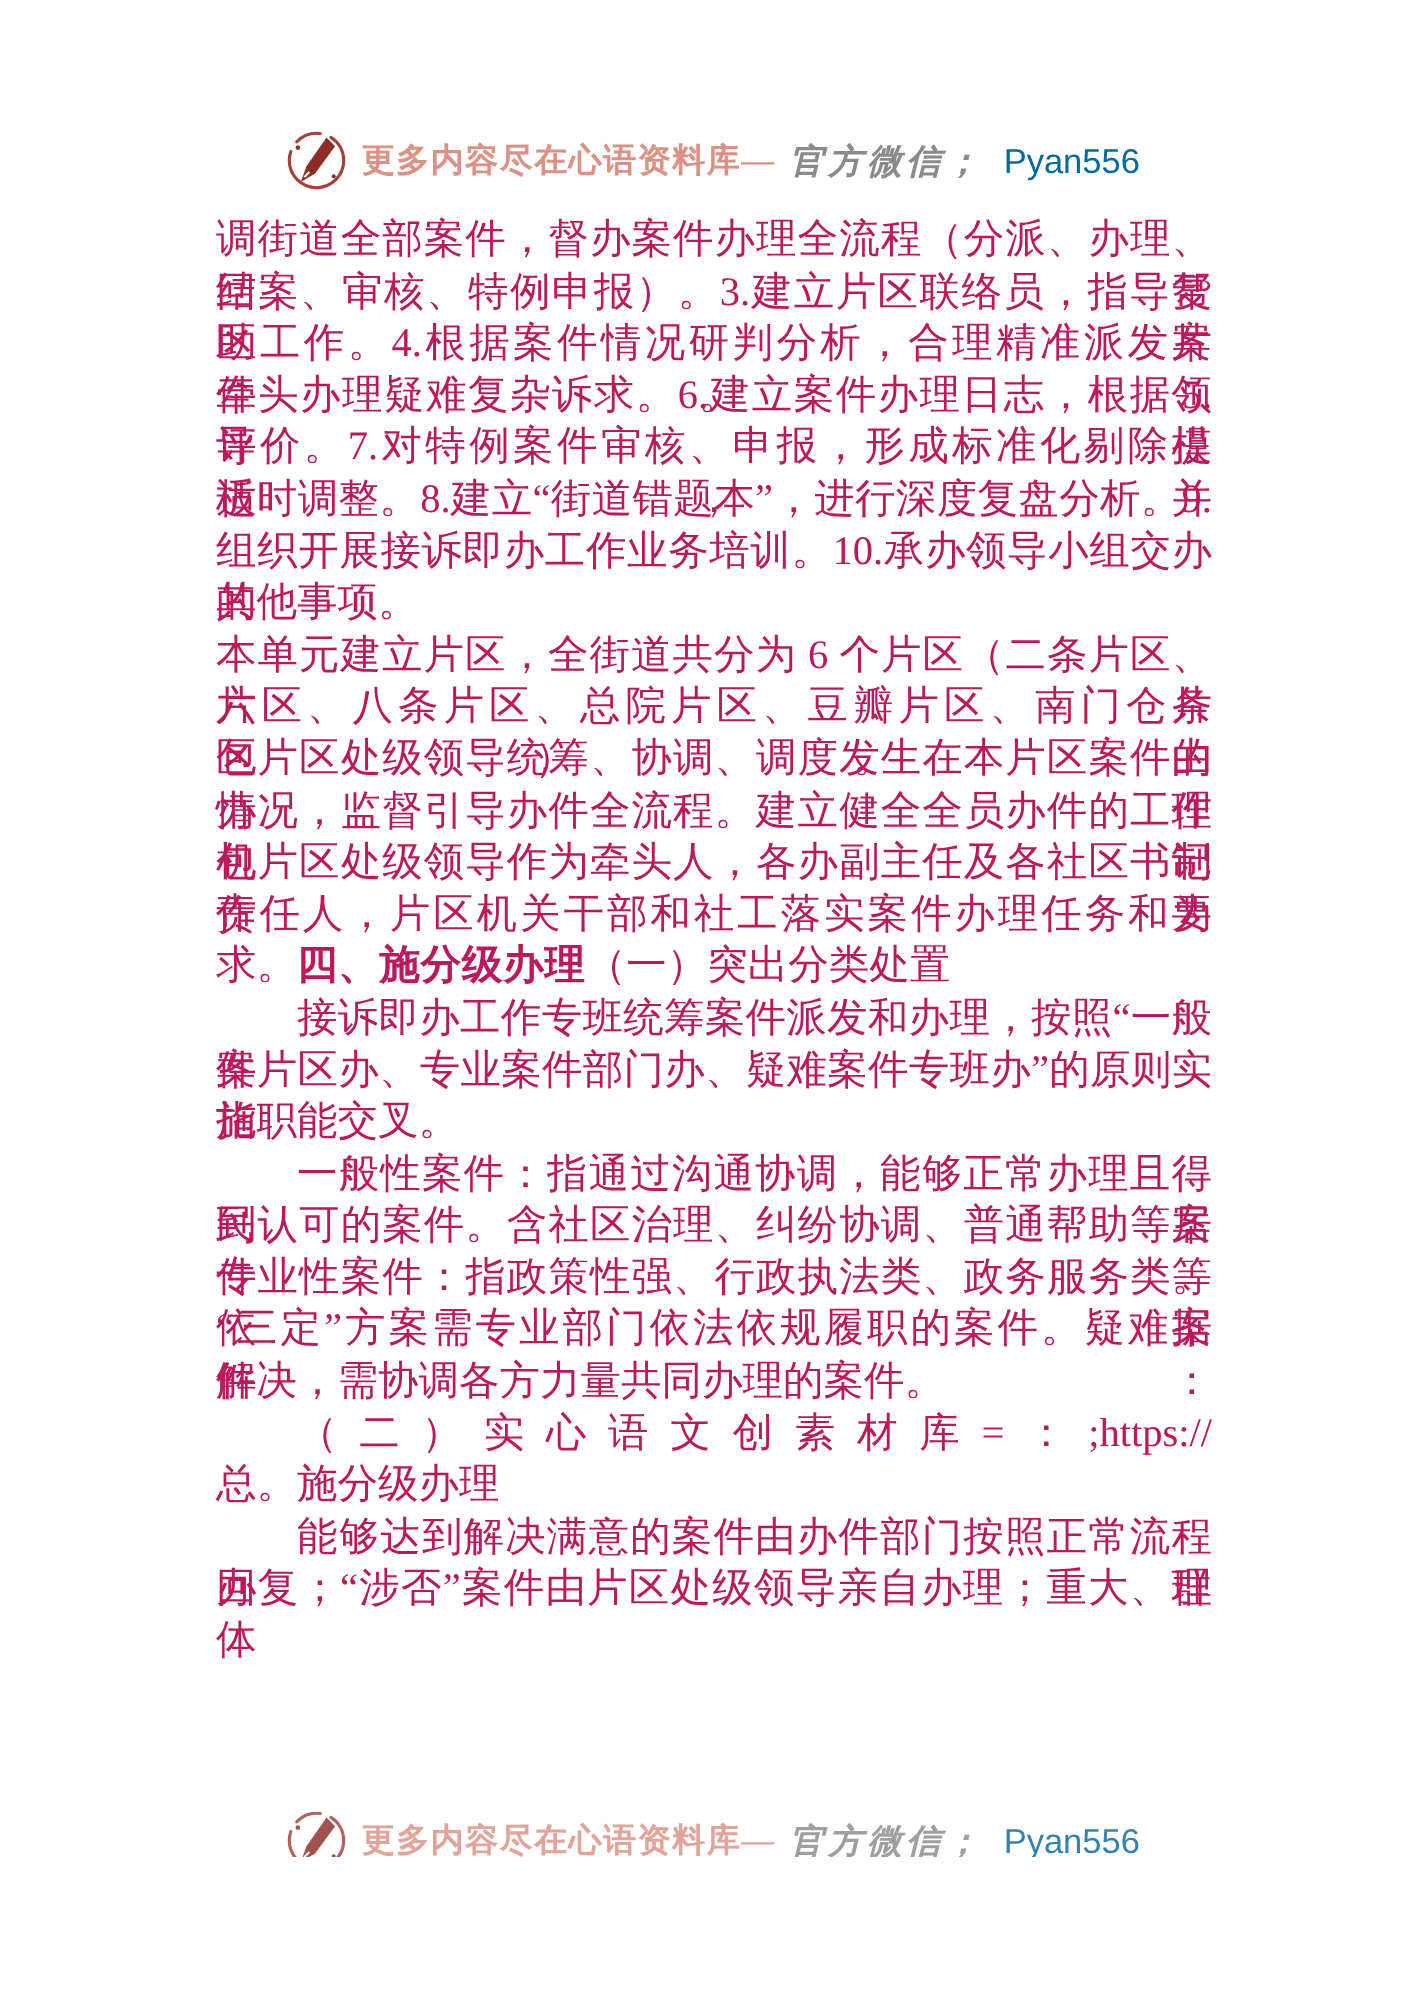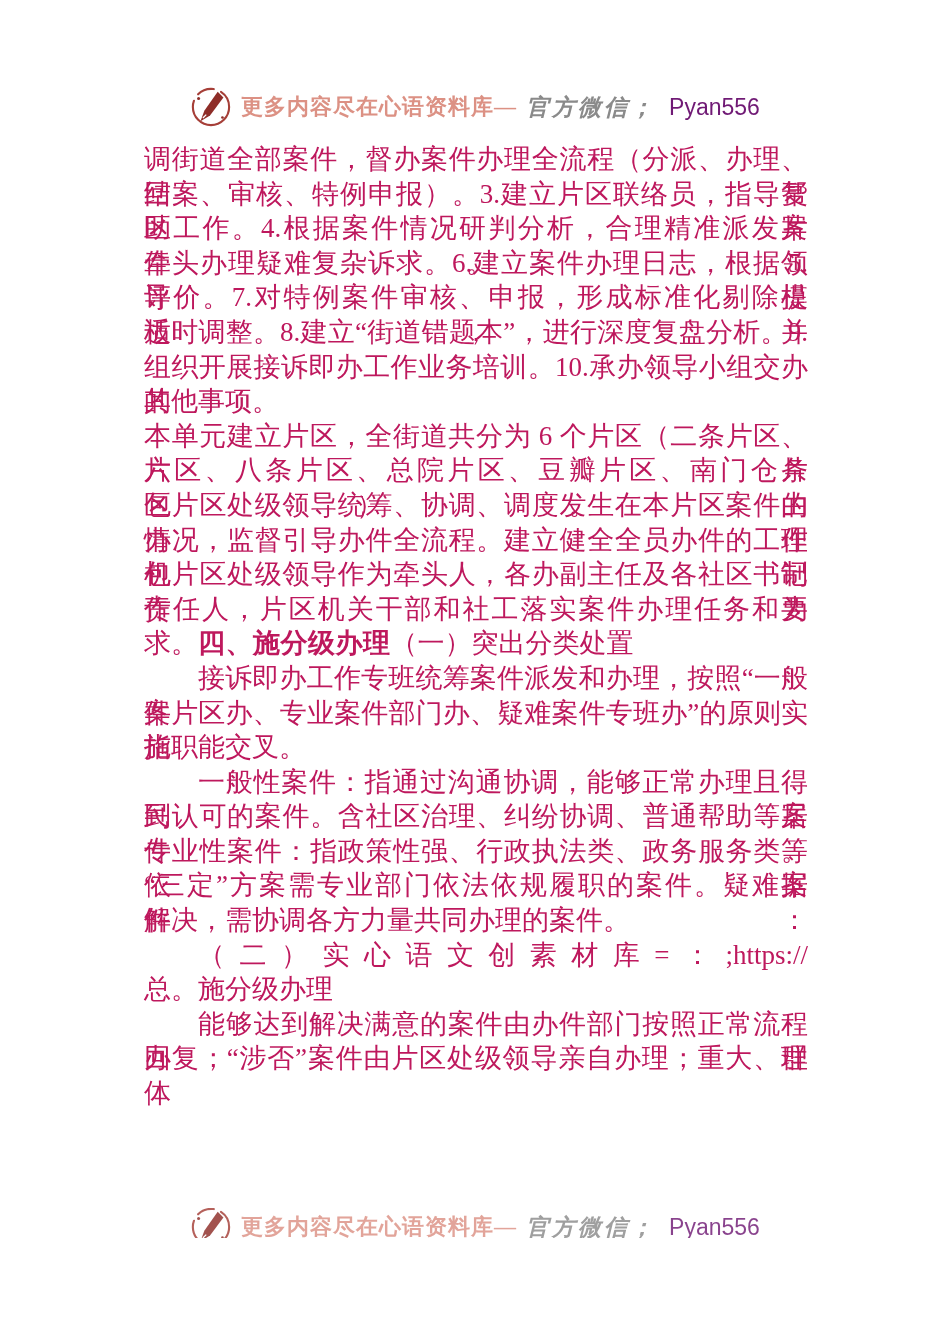--- a/index.html
+++ b/index.html
@@ -24,21 +24,21 @@
   .wm-brand{
     color:#dc9184;font-size:22px;font-weight:700;letter-spacing:1px;
     font-family:"Liberation Serif","DejaVu Serif",serif;
   }
   .wm-script{
     color:#8a8a8a;font-size:23px;font-style:italic;font-weight:700;
     letter-spacing:3px;
     font-family:Liberation Mono, monospace;
   }
   .wm-id{
-    color:#701a75;font-size:23px;font-weight:400;margin-left:4px;
+    color:#0369a1;font-size:23px;font-weight:400;margin-left:4px;
     font-family:"Liberation Sans","DejaVu Sans",sans-serif;
   }
   
   .doc-text{
     position:absolute;left:144px;top:142px;width:664px;
     font-size:27px;line-height:34.6px;color:#be185d;
   }
   .line{
     text-align:justify;text-align-last:justify;
     height:34.6px;overflow:visible;

